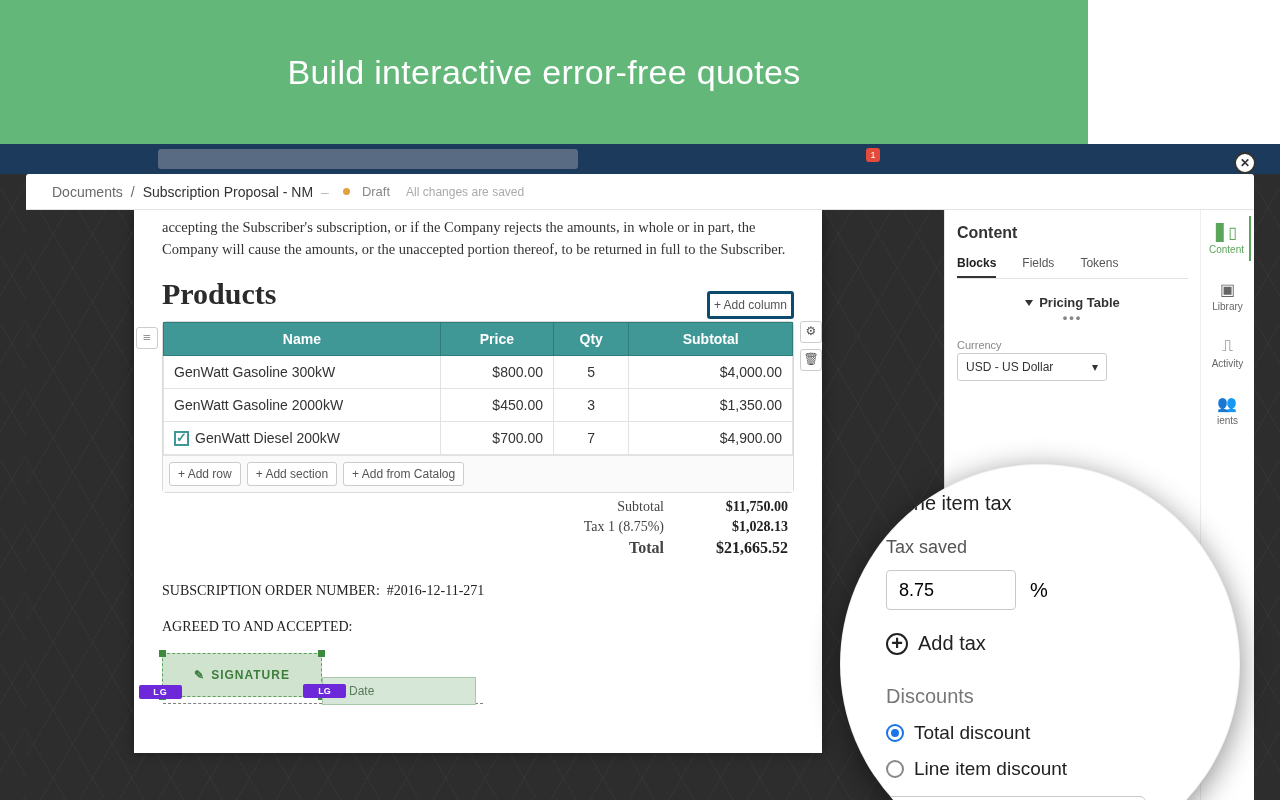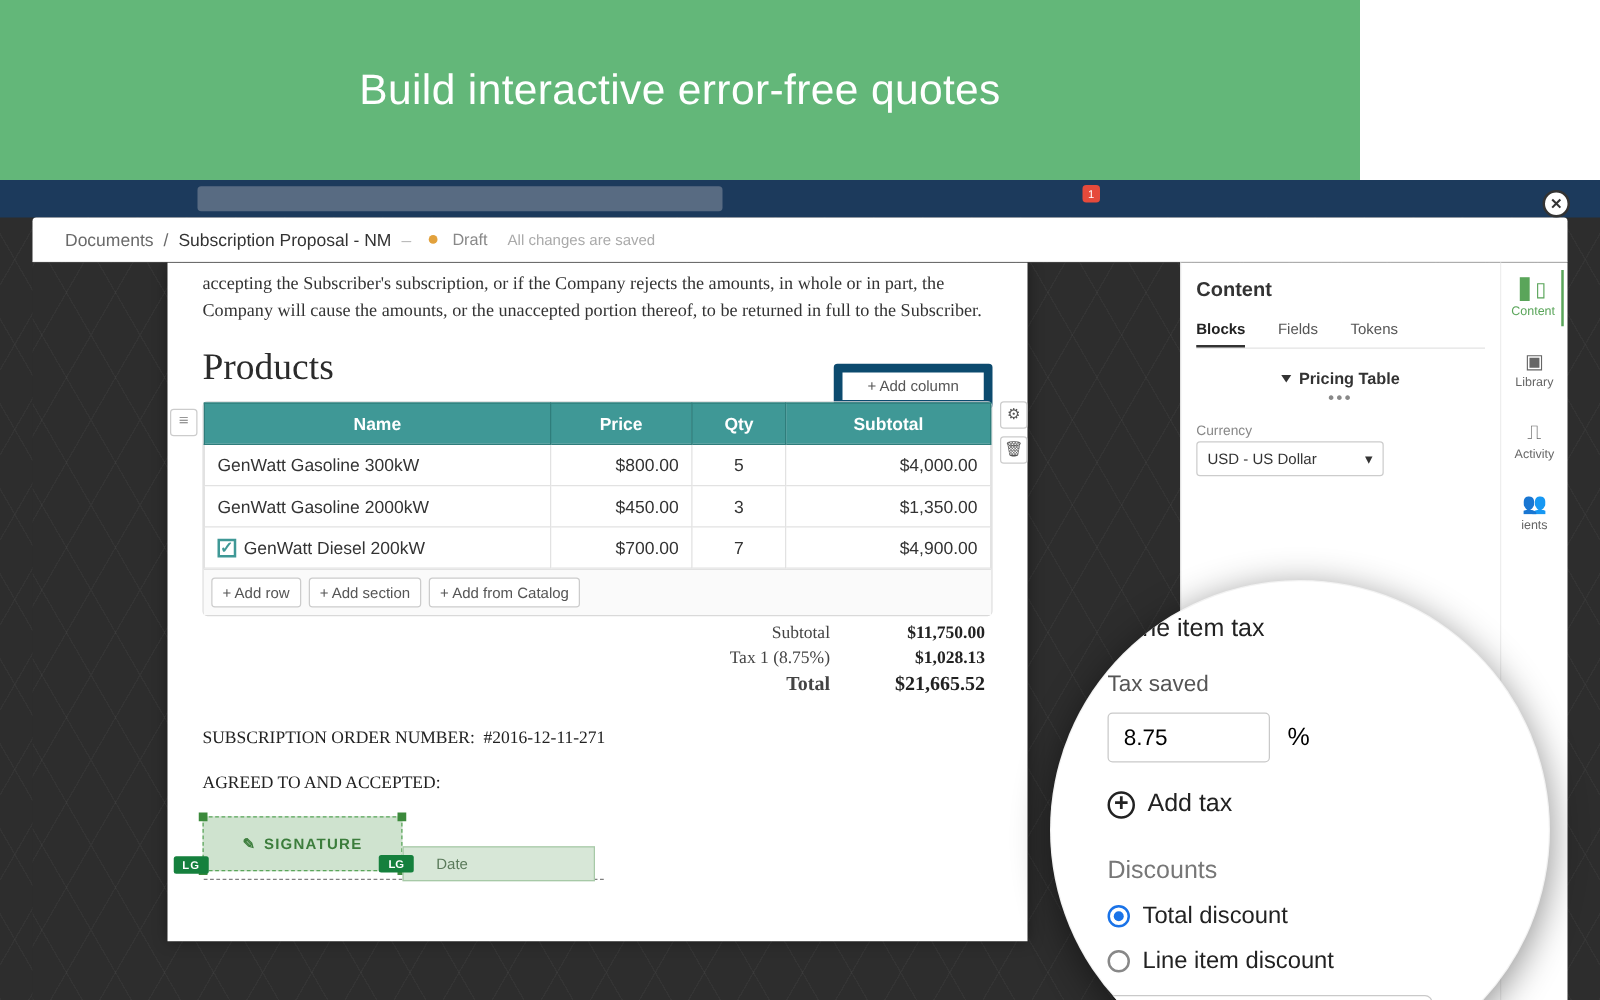--- a/index.html
+++ b/index.html
@@ -22,23 +22,23 @@
   .status-dot { width:7px; height:7px; border-radius:50%; background:#e2a13c; display:inline-block; margin:0 4px 0 6px;}
   .status-text { color:#888; font-size:13px;}
   .savehint { color:#aaa; font-size:12px; margin-left:8px;}
   .workarea { position:absolute; top:36px; left:0; right:0; bottom:0; display:flex; }
   .canvas-bg { flex:1; position:relative; background:
     repeating-linear-gradient(60deg, rgba(255,255,255,0.03) 0 1px, transparent 1px 34px),
     repeating-linear-gradient(-60deg, rgba(255,255,255,0.03) 0 1px, transparent 1px 34px),
     #2d2d2d; overflow:hidden;}
   .page { position:absolute; left:108px; top:0; width:688px; background:#fff; padding:0 28px 30px; box-shadow:0 0 12px rgba(0,0,0,.4); font-family: Georgia, "Times New Roman", serif; color:#222;}
   .bodytext { font-size:14.5px; line-height:1.55; padding:6px 0 10px; color:#333;}
-  .sec-title { font-size:30px; font-weight:400; margin:6px 0 10px; color:#2b2b2b;}
+  .sec-title { font-size:30px; font-weight:700; margin:6px 0 10px; color:#2b2b2b;}
   .tbl-wrap { position:relative; border:1px solid #d9d9d9; border-radius:4px; padding:0; font-family: Arial, sans-serif;}
-  .addcol { position:absolute; top:-30px; right:0; font-size:12px; padding:4px 20px; border:7px solid #0c4a6e; background:#fff; border-radius:3px; color:#555; cursor:pointer;}
+  .addcol { position:absolute; top:-30px; right:0; font-size:12px; padding:4px 4px; border:3px solid #0c4a6e; background:#fff; border-radius:3px; color:#555; cursor:pointer;}
   .movehandle { position:absolute; left:-26px; top:6px; width:22px; height:22px; background:#fff; border:1px solid #ccc; border-radius:3px; display:flex; align-items:center; justify-content:center; font-size:14px; color:#777;}
   .sidebtns { position:absolute; right:-28px; top:0; display:flex; flex-direction:column; gap:6px;}
   .sidebtns div { width:22px; height:22px; background:#fff; border:1px solid #ccc; border-radius:3px; display:flex; align-items:center; justify-content:center; font-size:12px; color:#555;}
   table.pricing { width:100%; border-collapse:collapse; }
   table.pricing th { background:#3f9896; color:#fff; font-weight:600; padding:8px 10px; font-size:14px; border:1px solid #2f7d7b; }
   table.pricing td { padding:8px 10px; border:1px solid #e2e2e2; font-size:14px; color:#333; }
   table.pricing td.num { text-align:right; }
   table.pricing td.ctr { text-align:center; }
   .chk { display:inline-block; width:15px; height:15px; border:2px solid #3f9896; margin-right:6px; vertical-align:-3px; position:relative;}
   .chk.on::after { content:"✓"; position:absolute; left:0; top:-3px; color:#3f9896; font-size:13px; font-weight:bold;}
@@ -48,21 +48,21 @@
   .totals .row { display:flex; justify-content:flex-end; gap:24px; padding:2px 6px;}
   .totals .lab { color:#444; }
   .totals .val { width:100px; font-weight:600; }
   .totals .grand .lab, .totals .grand .val { font-weight:700; font-size:16px; }
   .ordnum { margin-top:24px; font-size:14px;}
   .agreed { margin-top:20px; font-size:14px;}
   .sigbox { position:relative; margin-top:18px; width:160px; height:44px; border:1px dashed #5aa55a; background:#cfe3cf; display:flex; align-items:center; justify-content:center; gap:6px; color:#3c7d3c; font-weight:700; letter-spacing:1px; font-family:Arial; font-size:12px;}
   .sigbox::before,.sigbox::after,.sig-h1,.sig-h2 { content:""; position:absolute; width:7px; height:7px; background:#3c8a3c;}
   .sigbox::before{left:-4px; top:-4px;} .sigbox::after{right:-4px; bottom:-4px;}
   .sig-h1{right:-4px; top:-4px;} .sig-h2{left:-4px; bottom:-4px;}
-  .lgchip { position:absolute; left:-24px; bottom:-3px; width:28px; height:14px; background:#15803d; color:#fff; font-size:9px; font-weight:700; display:flex; align-items:center; justify-content:center; border-radius:2px;}
+  .lgchip { position:absolute; left:-24px; bottom:-3px; width:43px; height:14px; background:#6d28d9; color:#fff; font-size:9px; font-weight:700; display:flex; align-items:center; justify-content:center; border-radius:2px;}
   .datebox { position:absolute; left:160px; top:24px; width:154px; height:28px; border:1px solid #a7c9a7; background:#d7e7d7; color:#5a7a5a; font-size:12px; display:flex; align-items:center; padding-left:26px; font-family:Arial;}
   .datebox .lgchip{ left:-20px; top:6px; bottom:auto;}
   .underline { position:absolute; left:0; bottom:-8px; width:320px; border-bottom:1px dashed #808080;}
 
   
   .sidepanel { width:310px; background:#fff; border-left:1px solid #e3e3e3; position:relative; font-family: Arial, sans-serif;}
   .railtabs { position:absolute; right:0; top:0; bottom:0; width:54px; border-left:1px solid #eee; display:flex; flex-direction:column; align-items:center; padding-top:6px; gap:12px;}
   .railtab { width:46px; display:flex; flex-direction:column; align-items:center; font-size:10px; color:#666; gap:2px; padding:6px 0; cursor:pointer;}
   .railtab.active { color:#5aa55a; border-right:2px solid #5aa55a;}
   .railicon { width:20px; height:20px; display:flex; align-items:center; justify-content:center; font-size:16px;}

